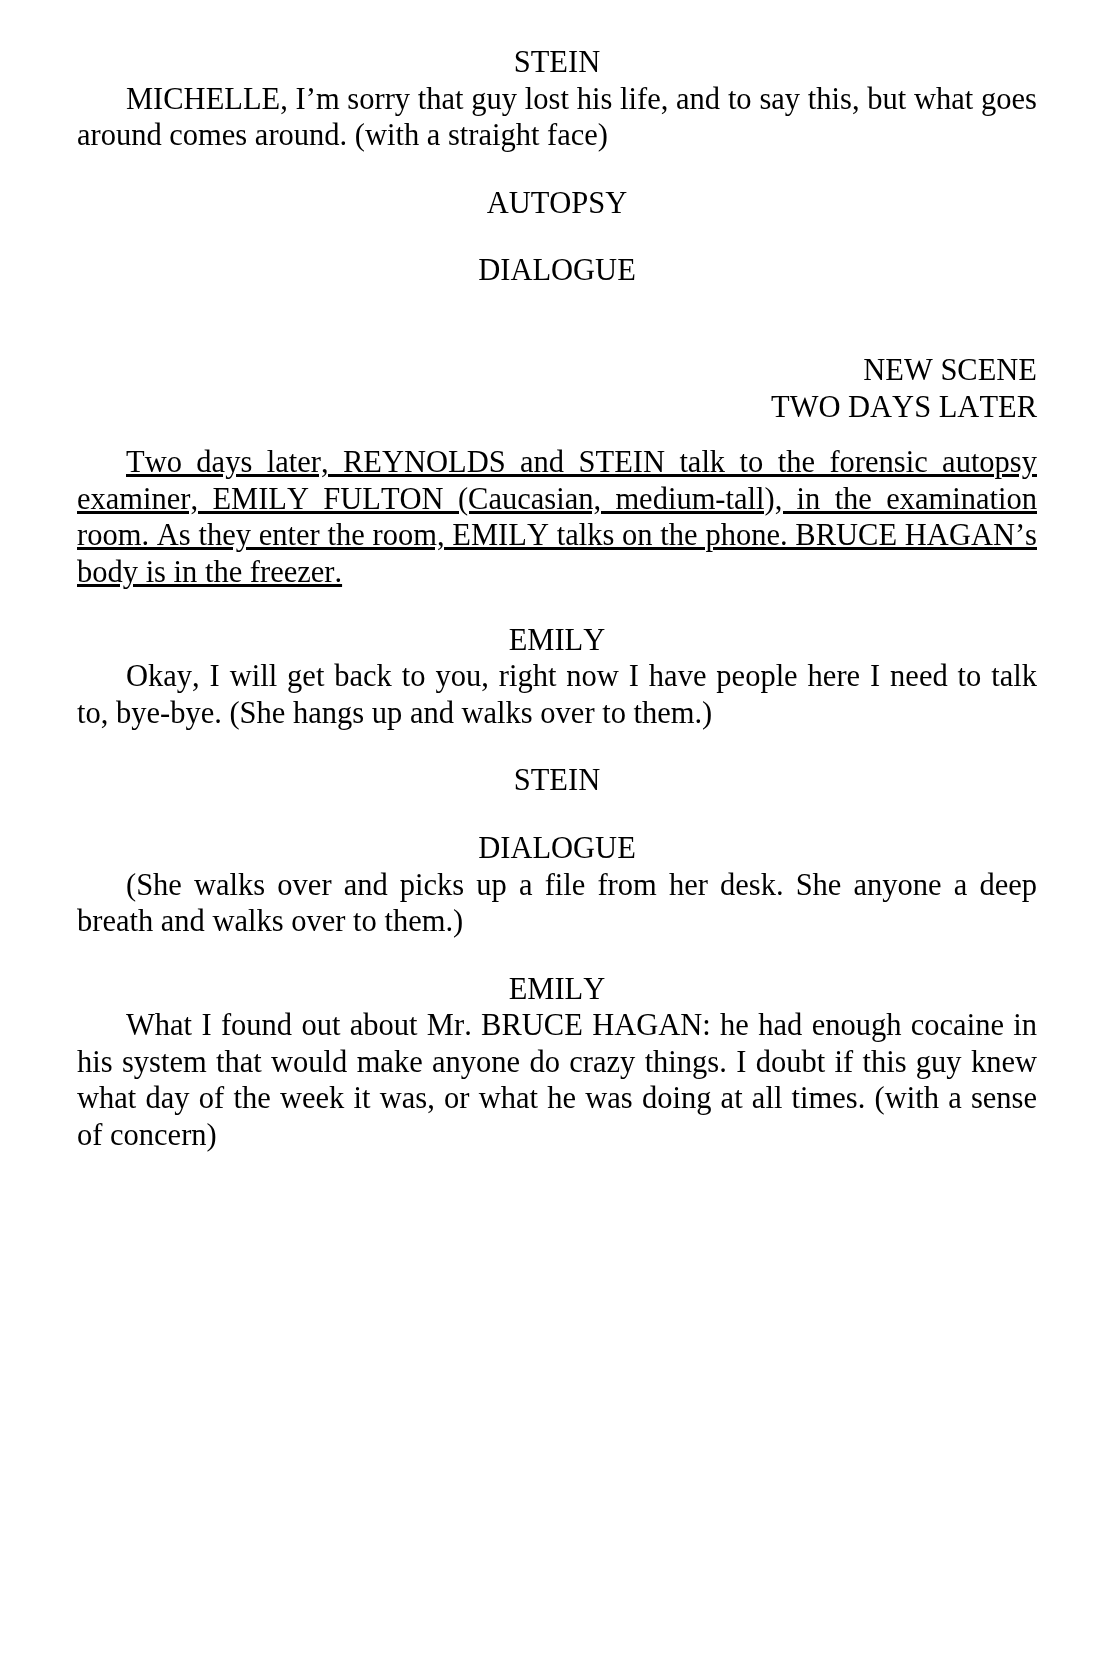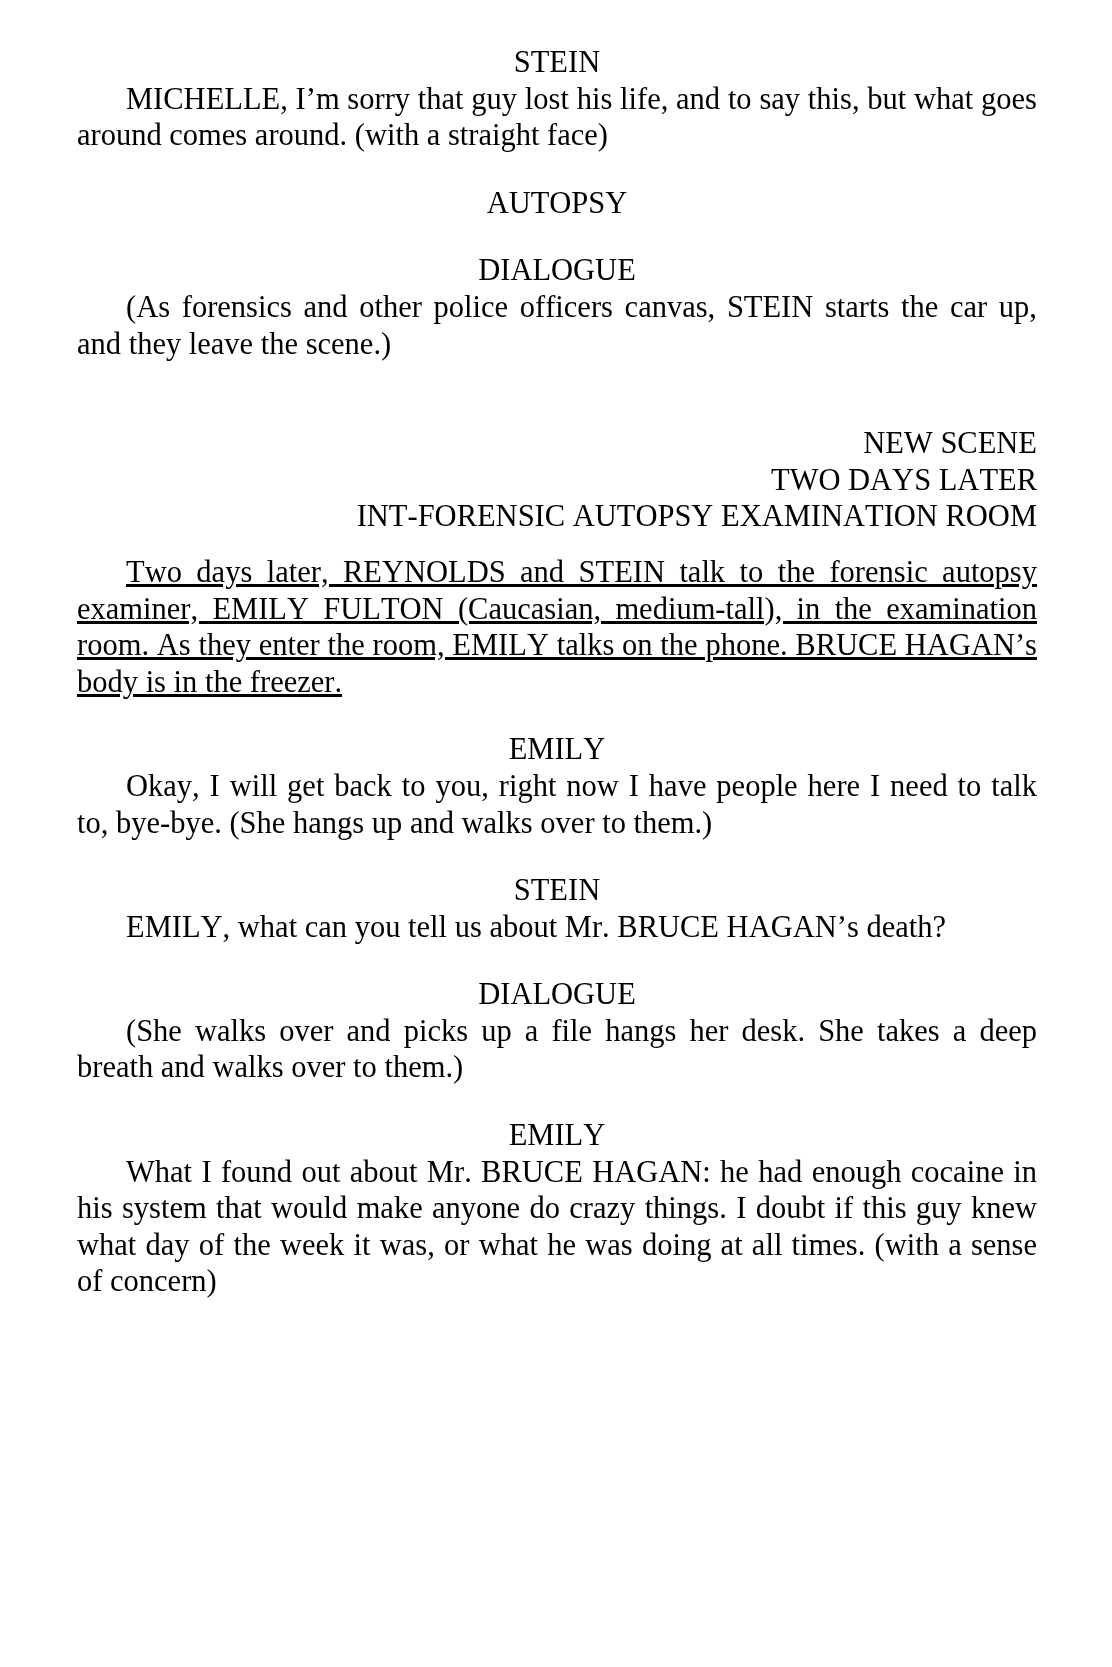--- a/index.html
+++ b/index.html
@@ -41,44 +41,41 @@
     <div class="cue">STEIN</div>
     <p class="para">MICHELLE, I’m sorry that guy lost his life, and to say this, but what goes around comes around. (with a straight face)</p>
   </section>
 
   <section class="block">
     <div class="cue">AUTOPSY</div>
   </section>
 
   <section class="block">
     <div class="cue">DIALOGUE</div>
-    <p class="para">(As forensics and other police officers canvas, STEIN starts the car up, and they leave the scene.)</p>
   </section>
 
   <section class="scene-heading">
     <div>NEW SCENE</div>
     <div>TWO DAYS LATER</div>
-    <div>INT-FORENSIC AUTOPSY EXAMINATION ROOM</div>
   </section>
 
   <p class="para action">Two days later, REYNOLDS and STEIN talk to the forensic autopsy examiner, EMILY FULTON (Caucasian, medium-tall), in the examination room. As they enter the room, EMILY talks on the phone. BRUCE HAGAN’s body is in the freezer.</p>
 
   <section class="block">
     <div class="cue">EMILY</div>
     <p class="para">Okay, I will get back to you, right now I have people here I need to talk to, bye-bye. (She hangs up and walks over to them.)</p>
   </section>
 
   <section class="block">
     <div class="cue">STEIN</div>
-    <p class="para">EMILY, what can you tell us about Mr. BRUCE HAGAN’s death?</p>
   </section>
 
   <section class="block">
     <div class="cue">DIALOGUE</div>
-    <p class="para">(She walks over and picks up a file hangs her desk. She takes a deep breath and walks over to them.)</p>
+    <p class="para">(She walks over and picks up a file from her desk. She anyone a deep breath and walks over to them.)</p>
   </section>
 
   <section class="block">
     <div class="cue">EMILY</div>
     <p class="para">What I found out about Mr. BRUCE HAGAN: he had enough cocaine in his system that would make anyone do crazy things. I doubt if this guy knew what day of the week it was, or what he was doing at all times. (with a sense of concern)</p>
   </section>
 
 </div>
 
 </body></html>

